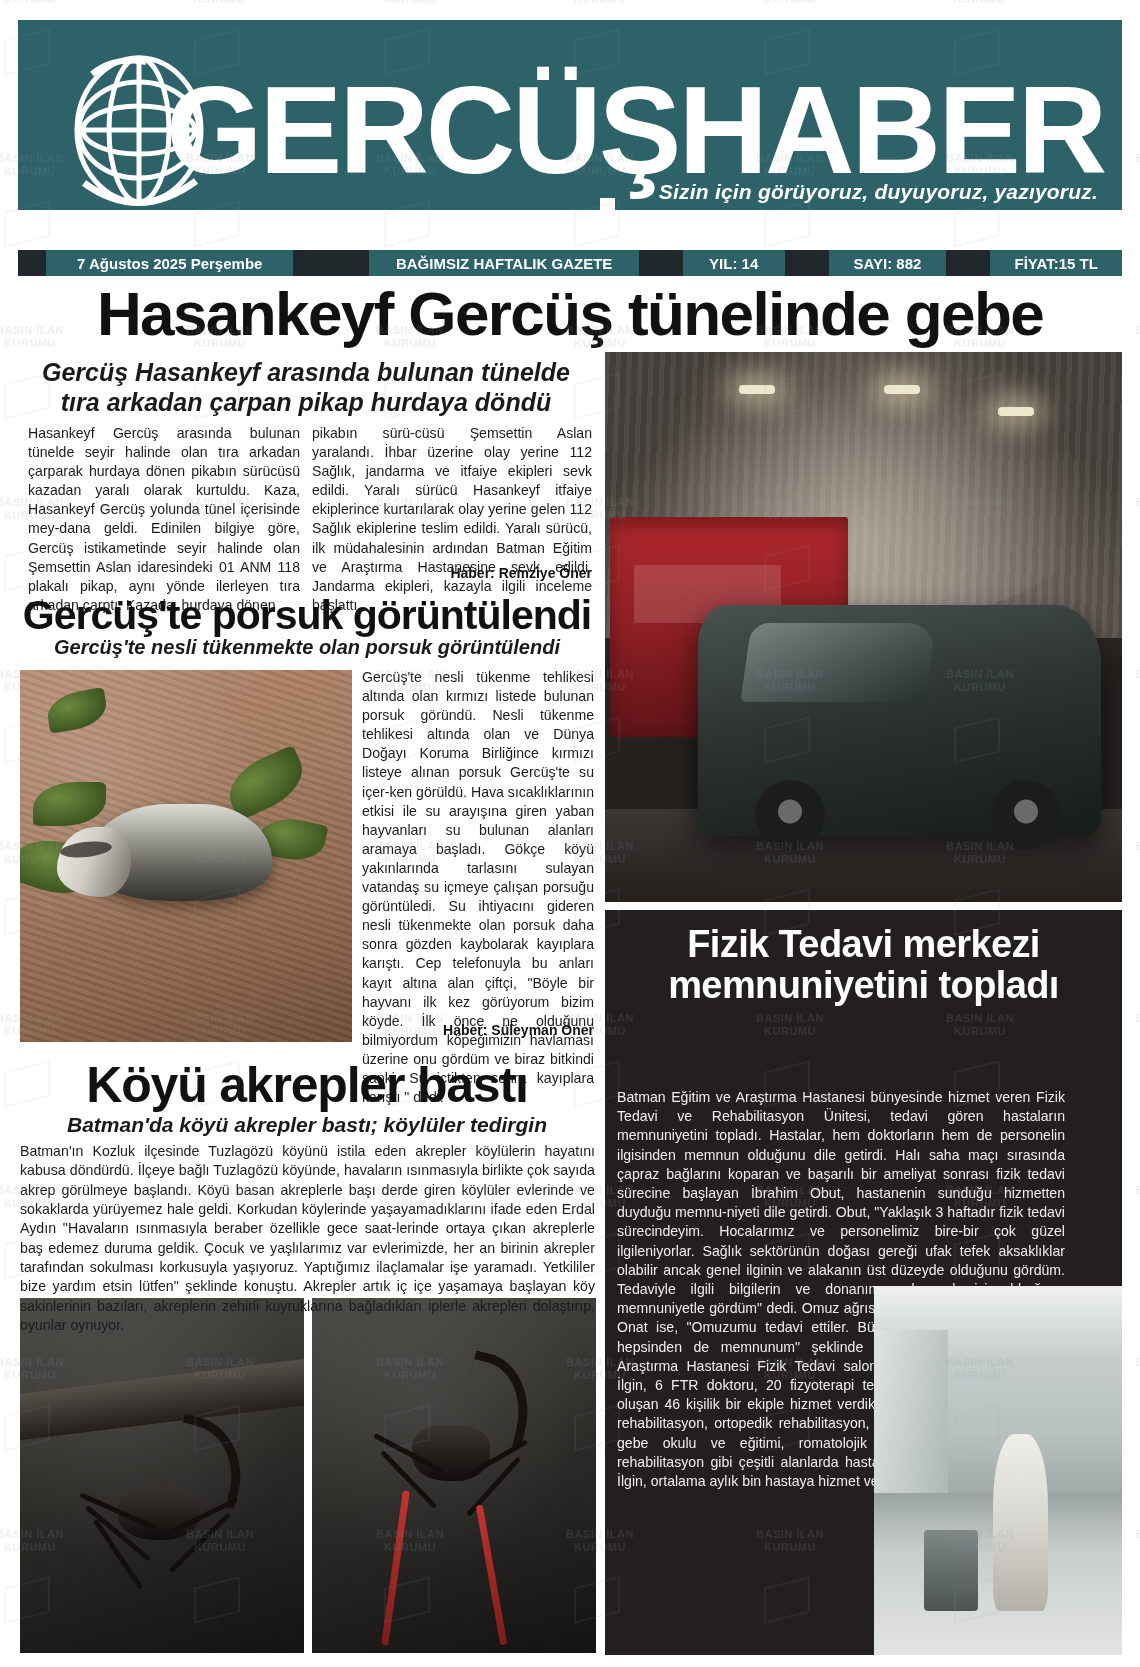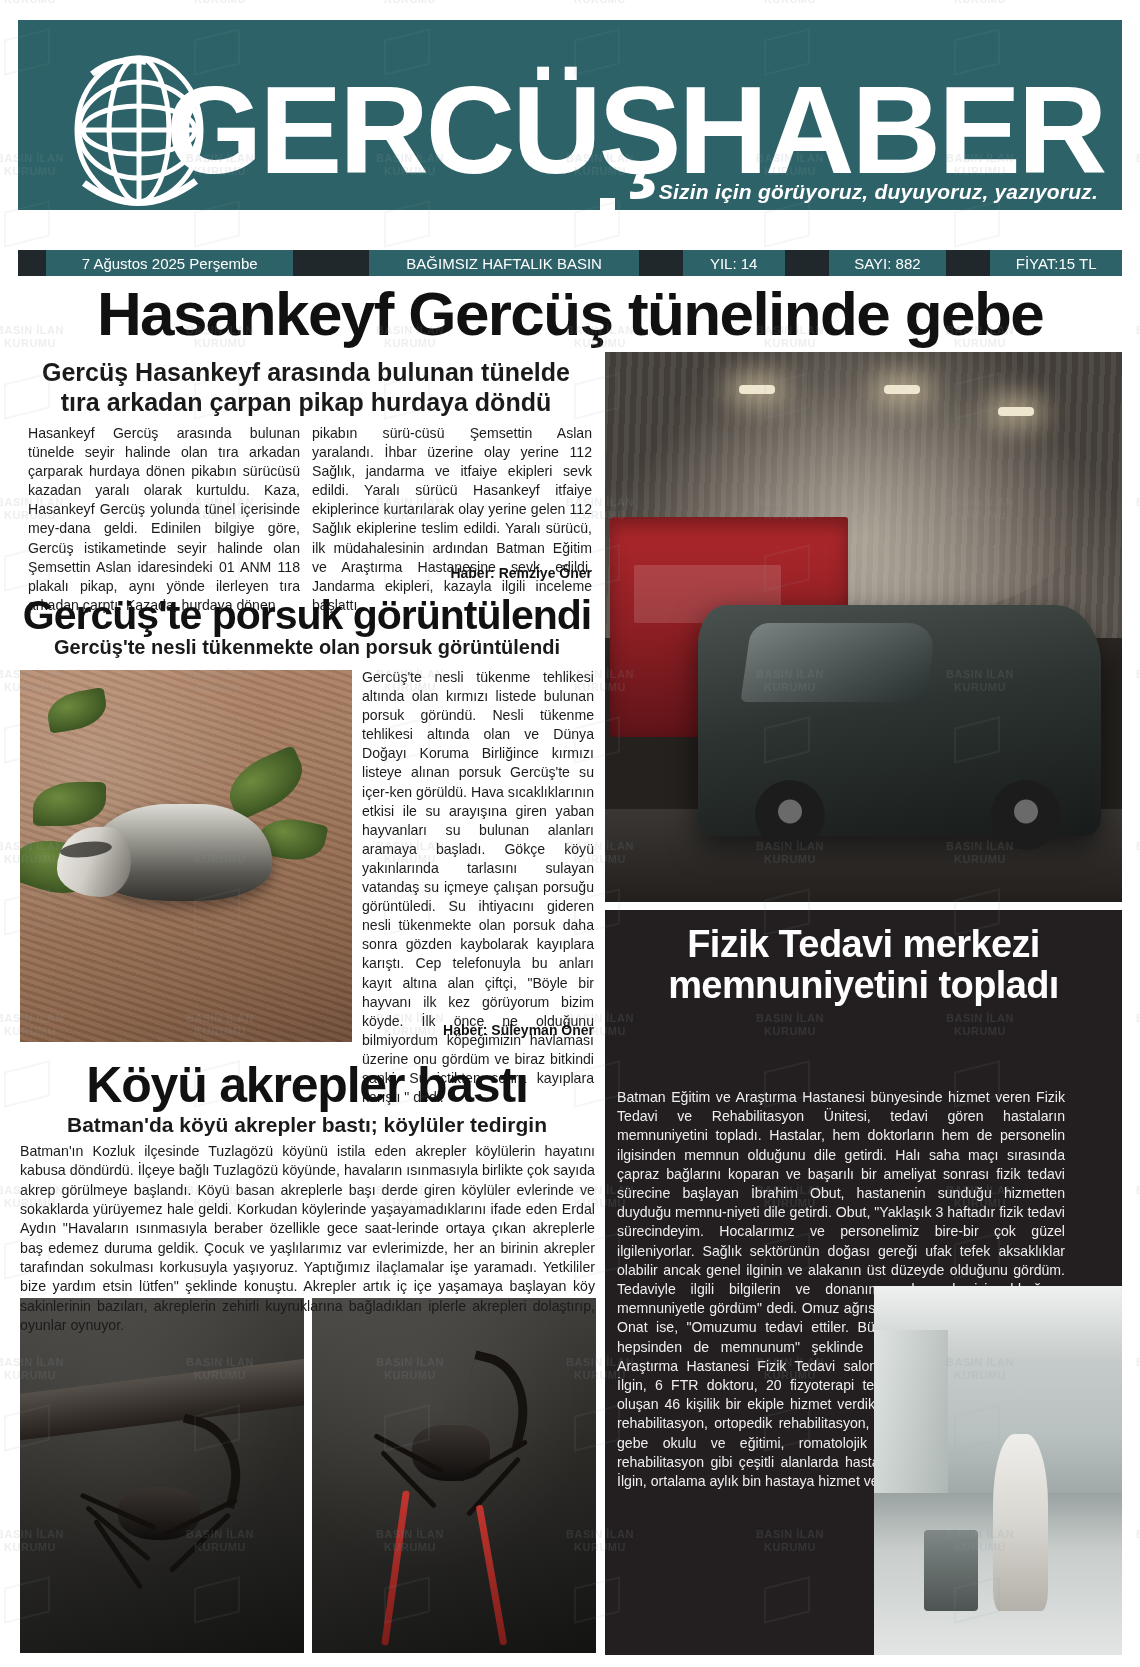--- a/index.html
+++ b/index.html
@@ -66,21 +66,21 @@
   
   .infobar {
     position: absolute; left: 18px; top: 250px;
     width: 1104px; height: 26px;
     background: #20282b;
     display: flex; align-items: stretch;
   }
   .chip {
     background: #2d6268;
     color: #ffffff;
-    font-weight: normal;
+    font-weight: bold;
     font-size: 15px;
     display: flex; align-items: center; justify-content: center;
     white-space: nowrap;
   }
   .chip-date  { width: 248px; margin-left: 28px; }
   .chip-type  { width: 270px; margin-left: 76px; }
   .chip-year  { width: 102px; margin-left: 44px; }
   .chip-issue { width: 118px; margin-left: 44px; }
   .chip-price { width: 132px; margin-left: 44px; }
 
@@ -94,20 +94,21 @@
     font-family: "Liberation Sans", sans-serif;
     z-index: 5;
   }
 
   
   .subhead {
     font-weight: bold;
     color: #1a1a1a;
     text-align: center;
     line-height: 1.18;
+    font-style: italic;
   }
   .body-col {
     font-size: 14.1px;
     line-height: 1.355;
     color: #1b1b1b;
     text-align: justify;
     font-family: "Liberation Sans", sans-serif;
     hyphens: none;
   }
   .byline {
@@ -386,21 +387,21 @@
       <path d="M38 26 Q60 8 92 14" stroke-width="6"></path>
     </g>
   </svg>
   <div class="paper-name">GERCÜŞHABER</div>
   <div class="slogan-dot"></div>
   <div class="slogan">Sizin için görüyoruz, duyuyoruz, yazıyoruz.</div>
 </div>
 
 <div class="infobar">
   <div class="chip chip-date">7 Ağustos 2025 Perşembe</div>
-  <div class="chip chip-type">BAĞIMSIZ HAFTALIK BASIN</div>
+  <div class="chip chip-type">BAĞIMSIZ HAFTALIK GAZETE</div>
   <div class="chip chip-year">YIL: 14</div>
   <div class="chip chip-issue">SAYI: 882</div>
   <div class="chip chip-price">FİYAT:15 TL</div>
 </div>
 
 <div class="main-headline">Hasankeyf Gercüş tünelinde gebe</div>
 <div class="subhead a1-sub">Gercüş Hasankeyf arasında bulunan tünelde tıra arkadan çarpan pikap hurdaya döndü</div>
 <div class="body-col a1-c1">Hasankeyf  Gercüş arasında bulunan tünelde seyir halinde olan tıra arkadan çarparak hurdaya dönen pikabın sürücüsü kazadan yaralı olarak kurtuldu. Kaza, Hasankeyf Gercüş yolunda tünel içerisinde mey-dana geldi. Edinilen bilgiye göre, Gercüş istikametinde seyir halinde olan Şemsettin Aslan idaresindeki 01 ANM 118 plakalı pikap, aynı yönde ilerleyen tıra arkadan çarptı. Kazada, hurdaya dönen</div>
 <div class="body-col a1-c2">pikabın sürü-cüsü Şemsettin Aslan yaralandı. İhbar üzerine olay yerine 112 Sağlık, jandarma ve itfaiye ekipleri sevk edildi. Yaralı sürücü Hasankeyf itfaiye ekiplerince kurtarılarak olay yerine gelen 112 Sağlık ekiplerine teslim edildi. Yaralı sürücü, ilk müdahalesinin ardından Batman Eğitim ve Araştırma Hastanesine sevk edildi. Jandarma ekipleri, kazayla ilgili inceleme başlattı.</div>
 <div class="byline a1-byline">Haber: Remziye Öner</div>

